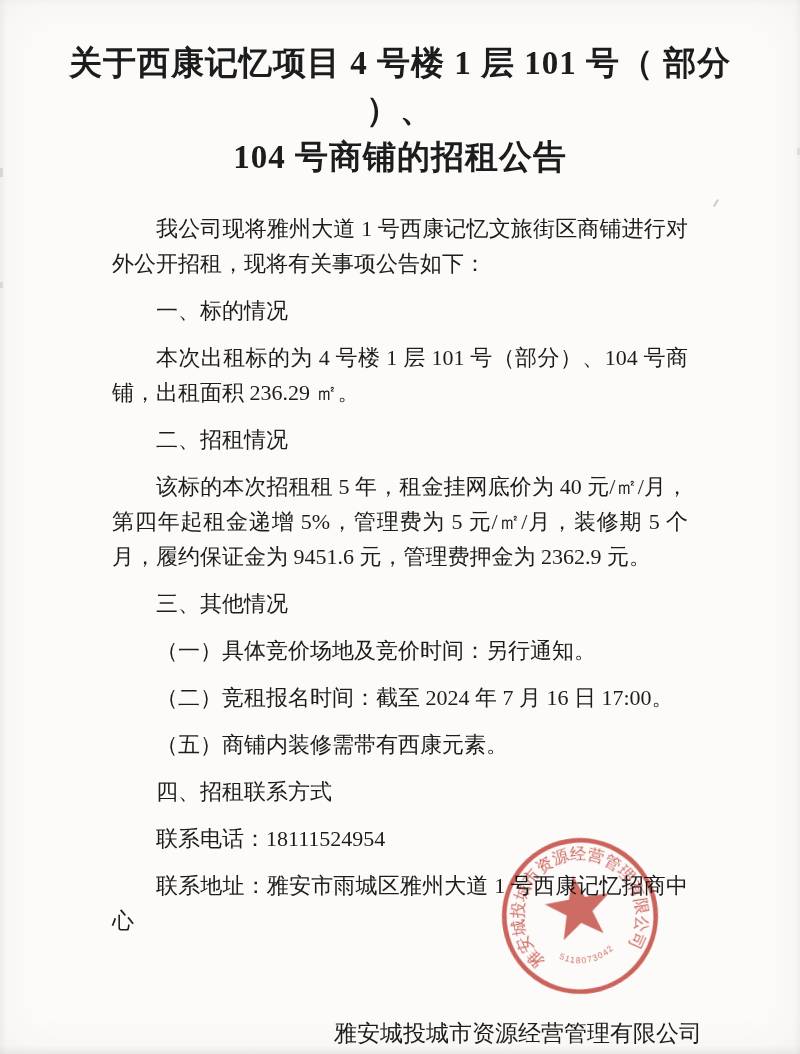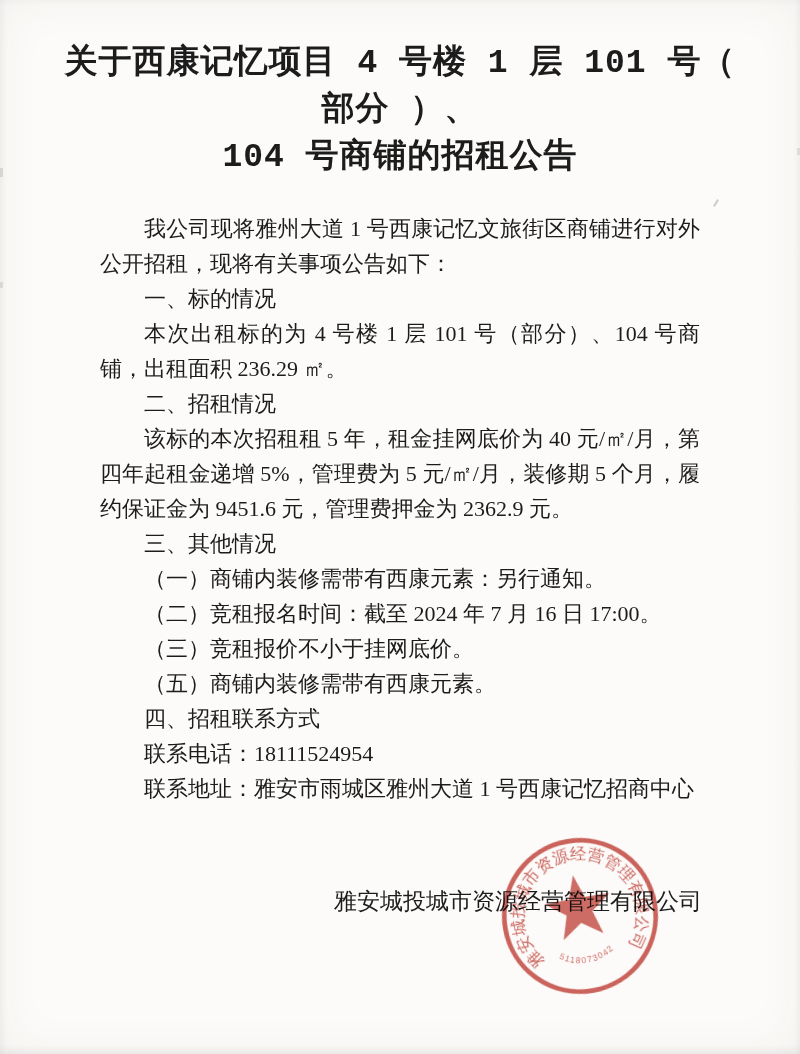--- a/index.html
+++ b/index.html
@@ -14,34 +14,34 @@
       linear-gradient(to top, rgba(0,0,0,.05), rgba(0,0,0,0) 9px),
       linear-gradient(to bottom, rgba(0,0,0,.02), rgba(0,0,0,0) 6px),
       #fcfbf9;
     box-shadow: inset 0 0 48px rgba(60,55,45,.05);
     overflow: hidden;
     color: #1c1c1c;
   }
   .title {
     margin: 40px 40px 0 40px;
     text-align: center;
-    font-family: Liberation Mono, monospace;
+    font-family: Liberation Serif, serif;
     font-weight: bold;
     font-size: 33px;
     line-height: 47px;
     letter-spacing: 1px;
   }
   .doc-body {
     margin: 30px 100px 0 100px;
     font-family: "Liberation Serif", "DejaVu Serif", serif;
     font-size: 22px;
     line-height: 35px;
     text-align: justify;
   }
-  .doc-body p { margin: 0; text-indent: 2em; }
+  .doc-body p { margin: 12px; text-indent: 2em; }
   .doc-body p.heading {
     font-family: "Liberation Sans", "DejaVu Sans", sans-serif;
     font-weight: normal;
     text-align: left;
   }
   .signature {
     margin: 76px 98px 0 100px;
     text-align: right;
     font-family: "Liberation Serif", "DejaVu Serif", serif;
     font-size: 23px;
@@ -74,23 +74,22 @@
     <span>104 号商铺的招租公告</span>
   </h1>
 
   <div class="doc-body">
     <p>我公司现将雅州大道 1 号西康记忆文旅街区商铺进行对外公开招租，现将有关事项公告如下：</p>
     <p class="heading">一、标的情况</p>
     <p>本次出租标的为 4 号楼 1 层 101 号（部分）、104 号商铺，出租面积 236.29 ㎡。</p>
     <p class="heading">二、招租情况</p>
     <p>该标的本次招租租 5 年，租金挂网底价为 40 元/㎡/月，第四年起租金递增 5%，管理费为 5 元/㎡/月，装修期 5 个月，履约保证金为 9451.6 元，管理费押金为 2362.9 元。</p>
     <p class="heading">三、其他情况</p>
-    <p>（一）商铺内装修需带有西康元素：另行通知。</p>
+    <p>（一）具体竞价场地及竞价时间：另行通知。</p>
     <p>（二）竞租报名时间：截至 2024 年 7 月 16 日 17:00。</p>
-    <p>（三）竞租报价不小于挂网底价。</p>
     <p>（五）商铺内装修需带有西康元素。</p>
     <p class="heading">四、招租联系方式</p>
     <p>联系电话：18111524954</p>
     <p>联系地址：雅安市雨城区雅州大道 1 号西康记忆招商中心</p>
   </div>
 
   <div class="signature">
     <div>雅安城投城市资源经营管理有限公司</div>
 
   </div>

